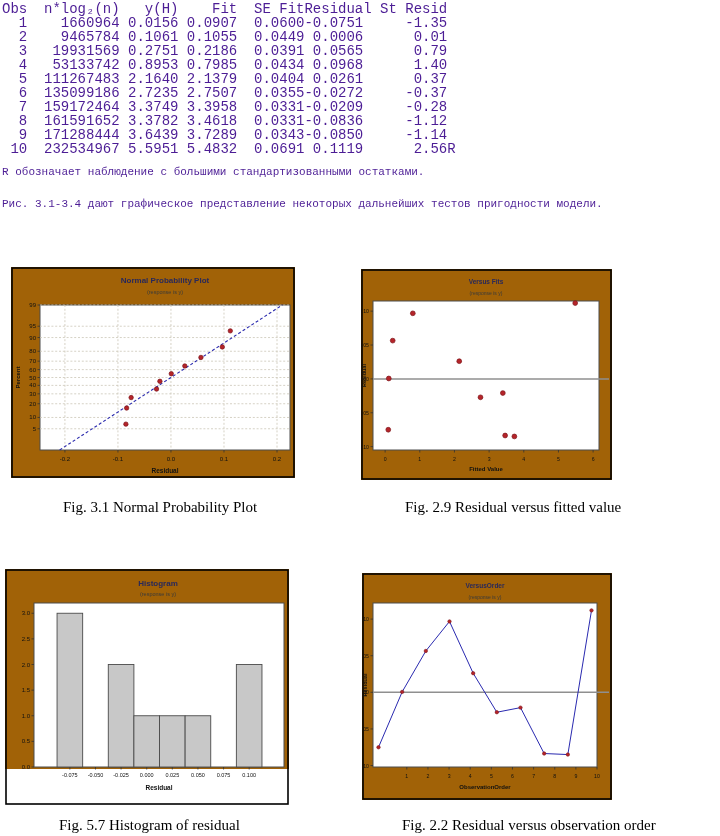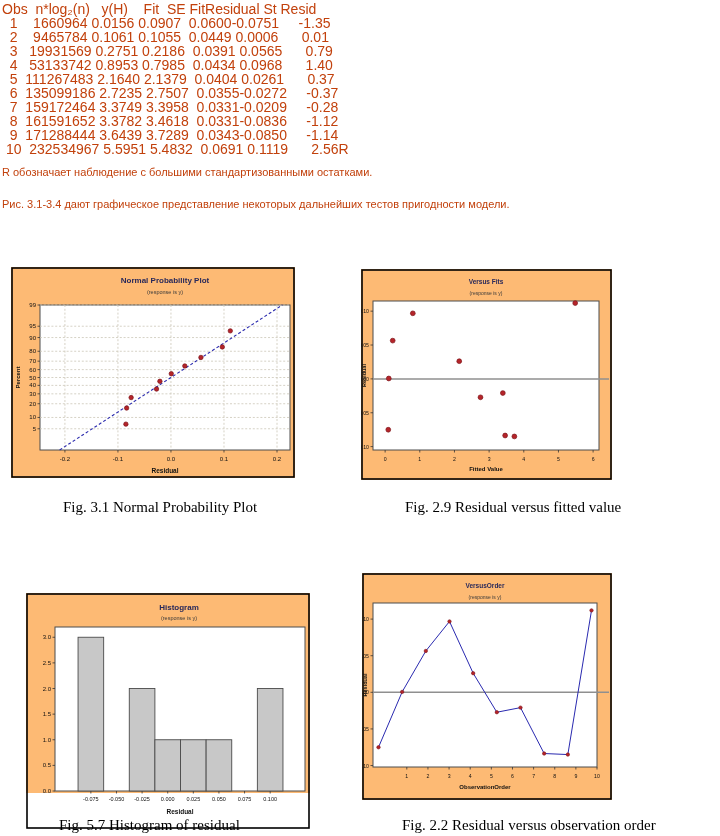--- a/index.html
+++ b/index.html
@@ -1,28 +1,28 @@
 <!DOCTYPE html>
 <html><head>
 <meta charset="utf-8">
 <style>
   html,body{margin:0;padding:0;}
   body{
     width:720px;height:836px;position:relative;background:#ffffff;
     font-family:"Liberation Sans",sans-serif;overflow:hidden;
   }
   .mono{
-    font-family:Liberation Sans, sans-serif;
-    color:#c2410c;white-space:pre;margin:0;
+    font-family:Liberation Mono, monospace;
+    color:#4c1d95;white-space:pre;margin:0;
   }
   #obs-table{position:absolute;left:2px;top:2px;font-size:14px;line-height:14px;}
   .note{position:absolute;left:2px;font-size:11px;line-height:12px;}
   #note-r{top:166px;}
   #note-fig{top:198px;}
-  .panel{position:absolute;background:#fdba74;}
+  .panel{position:absolute;background:#a16207;}
   .panel svg{position:absolute;left:0;top:0;}
   .caption{
     position:absolute;font-family:Liberation Serif, serif;
     font-size:15px;color:#000;white-space:nowrap;margin-left:25px;
   }
 </style>
 </head>
 <body>
 
 <pre id="obs-table" class="mono">Obs  n*log₂(n)   y(H)    Fit  SE FitResidual St Resid
@@ -164,21 +164,21 @@
         <circle cx="51.80996932515337" cy="44.32636363636365" r="2.4" fill="#b5242a" stroke="#7d1419" stroke-width="0.7"></circle>
         <circle cx="98.23702453987731" cy="92.20954545454546" r="2.4" fill="#b5242a" stroke="#7d1419" stroke-width="0.7"></circle>
         <circle cx="119.47825153374235" cy="128.30818181818182" r="2.4" fill="#b5242a" stroke="#7d1419" stroke-width="0.7"></circle>
         <circle cx="141.83907975460122" cy="124.04136363636363" r="2.4" fill="#b5242a" stroke="#7d1419" stroke-width="0.7"></circle>
         <circle cx="144.12680981595093" cy="166.50636363636363" r="2.4" fill="#b5242a" stroke="#7d1419" stroke-width="0.7"></circle>
         <circle cx="153.38518404907975" cy="167.45454545454547" r="2.4" fill="#b5242a" stroke="#7d1419" stroke-width="0.7"></circle>
         <circle cx="214.19374233128835" cy="34.09954545454548" r="2.4" fill="#b5242a" stroke="#7d1419" stroke-width="0.7"></circle>
       </g>
     </svg>
   </div>
-<div class="panel" id="panel-2" style="left:26px;top:569px;width:284px;height:200px;margin-top:24px;">
+<div class="panel" id="panel-2" style="left:5px;top:569px;width:284px;height:200px;">
     <svg width="284" height="236" viewBox="0 0 284 236">
       <rect x="1" y="1" width="282" height="234" fill="none" stroke="#000000" stroke-width="1.6"></rect>
       <rect x="29" y="34" width="250" height="164" fill="#ffffff" stroke="#4d4d4d" stroke-width="1"></rect>
       <text x="153" y="17" font-size="8" font-family="&quot;Liberation Sans&quot;, sans-serif" fill="#29295a" text-anchor="middle" font-weight="bold" transform="">Histogram</text>
       <text x="153" y="27" font-size="5.5" font-family="&quot;Liberation Sans&quot;, sans-serif" fill="#3a3a3a" text-anchor="middle" font-weight="normal" transform="">(response is y)</text>
       <g stroke="#333" stroke-width="0.8">
         <line x1="64.86065573770492" y1="198" x2="64.86065573770492" y2="200.5"></line>
         <line x1="90.47540983606558" y1="198" x2="90.47540983606558" y2="200.5"></line>
         <line x1="116.09016393442623" y1="198" x2="116.09016393442623" y2="200.5"></line>
         <line x1="141.7049180327869" y1="198" x2="141.7049180327869" y2="200.5"></line>

